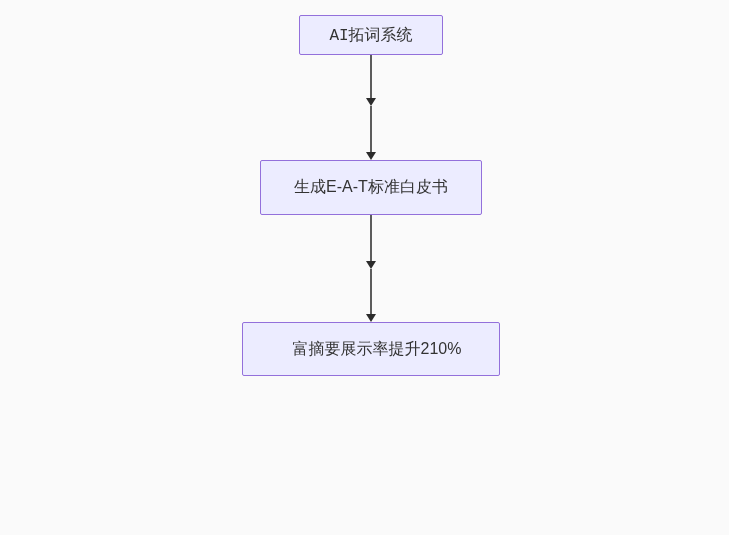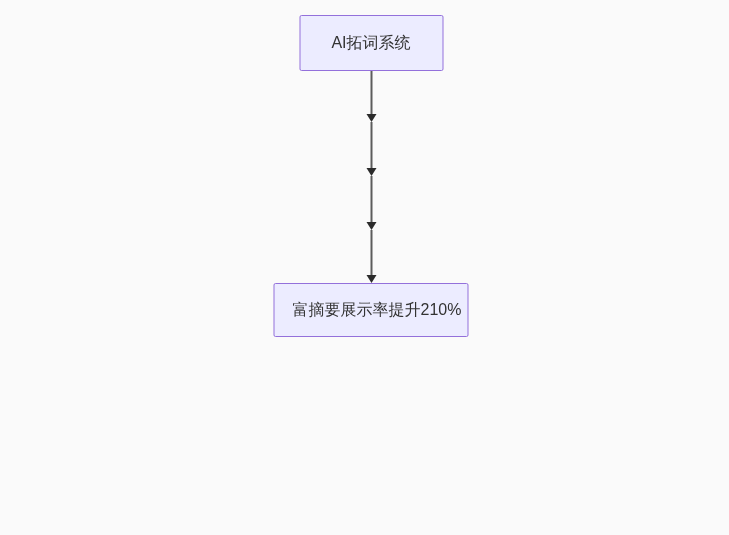--- a/index.html
+++ b/index.html
@@ -29,25 +29,25 @@
     border: 1.5px solid var(--node-border, #9370DB);
     border-radius: 2px;
     color: var(--node-text-color, #333333);
     font-size: 16px;
     display: flex;
     align-items: center;
     justify-content: center;
     text-align: center;
     white-space: nowrap;
   }
-  .node-1 { width: 144px; height: 56px; }
+  .node-1 { width: 144px; height: 40px; font-family: Liberation Mono, monospace; }
   .node-2 { width: 190px; height: 57px; }
   .node-3 { width: 222px; height: 55px; }
   .node-4 { width: 217px; height: 56px; }
-  .node-5 { width: 195px; height: 54px; padding-left: 12px; }
+  .node-5 { width: 258px; height: 54px; padding-left: 12px; }
 
   .arrow {
     display: flex;
     flex-direction: column;
     align-items: center;
   }
   .arrow-1 { height: 51px; }
   .arrow-2 { height: 54px; }
   .arrow-3 { height: 54px; }
   .arrow-4 { height: 53px; }
@@ -77,20 +77,23 @@
     <div class="arrow-line"></div>
     <div class="arrow-head"></div>
   </div>
 
 
   <div class="arrow arrow-2">
     <div class="arrow-line"></div>
     <div class="arrow-head"></div>
   </div>
 
+  <div class="node node-3">
+    <span>生成E-A-T标准白皮书</span>
+  </div>
 
   <div class="arrow arrow-3">
     <div class="arrow-line"></div>
     <div class="arrow-head"></div>
   </div>
 
 
   <div class="arrow arrow-4">
     <div class="arrow-line"></div>
     <div class="arrow-head"></div>

